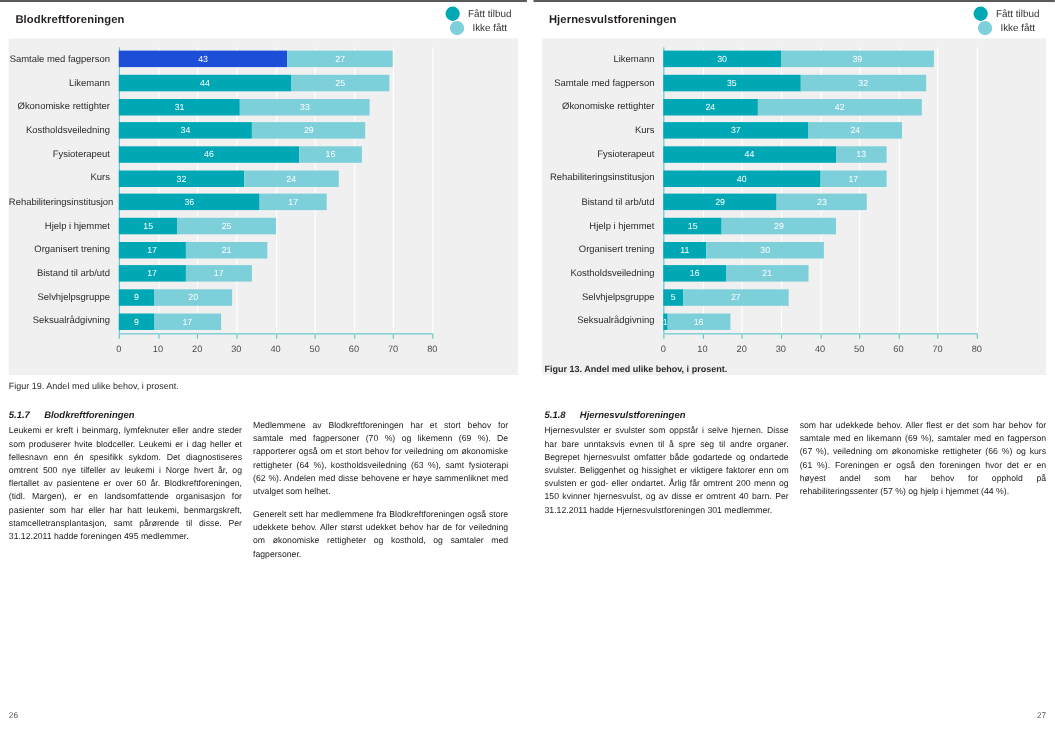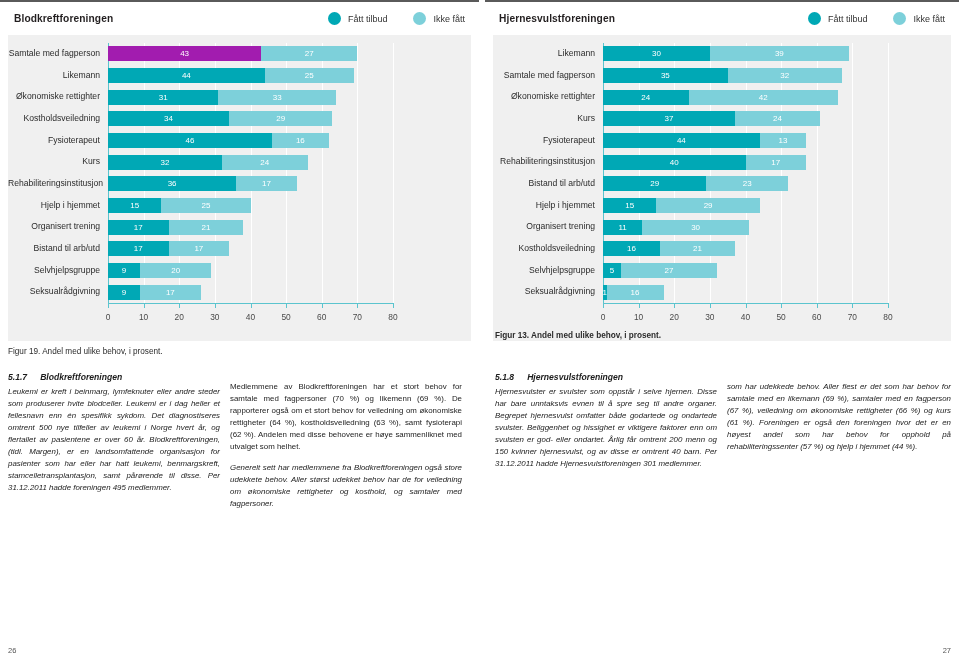--- a/index.html
+++ b/index.html
@@ -41,21 +41,21 @@
     padding: 0 14px 0 14px;
     background: #ffffff;
   }
   .panel-title {
     font-size: 10.2px; font-weight: bold;
     letter-spacing: .1px;
     white-space: nowrap;
   }
   .legend {
     margin-left: auto;
-    display: flex; align-items: center; gap: 0;
+    display: flex; align-items: center; gap: 0; flex-direction: column;
   }
   .legend-item { display: flex; align-items: center; gap: 7px; margin-left: 26px; }
   .legend-dot { width: 13px; height: 13px; border-radius: 50%; display: block; }
   .legend-label { font-size: 9px; color: #333; white-space: nowrap; }
 
   .chart-box {
     position: relative;
     height: 306px;
     background: #f0f0f0;
     margin: 0 8px 0 8px;
@@ -112,21 +112,21 @@
     text-align: justify;
   }
   .sec-head {
     font-size: 8.6px;
     font-weight: bold; font-style: italic;
     margin: 0 0 2px 0;
     display: flex; gap: 13px;
   }
   .sec-num { font-style: italic; }
   .col p { margin: 0 0 9px 0; }
-  .col p:last-child { margin-bottom: 0; font-style: italic; }
+  .col p:last-child { margin-bottom: 0; }
 
   
   .folio {
     position: absolute; bottom: 11px;
     font-size: 7.5px; color: #555;
   }
   .folio.l { left: 8px; }
   .folio.r { right: 8px; }
 </style>
 </head>
@@ -174,21 +174,21 @@
         <div class="tick" style="left: 278.125px; top: 269px;"></div>
         <div class="tick-label" style="left: 278.125px; top: 277px;">50</div>
         <div class="tick" style="left: 313.75px; top: 269px;"></div>
         <div class="tick-label" style="left: 313.75px; top: 277px;">60</div>
         <div class="tick" style="left: 349.375px; top: 269px;"></div>
         <div class="tick-label" style="left: 349.375px; top: 277px;">70</div>
         <div class="tick" style="left: 385px; top: 269px;"></div>
         <div class="tick-label" style="left: 385px; top: 277px;">80</div>
         <div class="row-label" style="left: 0px; width: 92px; top: 13.8333px; padding-right: 0px;">Samtale med fagperson</div>
         <div class="bar-wrap" style="left: 100px; top: 11.3333px; height: 15px;">
-          <div class="seg a" style="width: 153.188px; background: #a21caf;">43</div>
+          <div class="seg a" style="width: 153.188px; background: #1d4ed8;">43</div>
           <div class="seg b" style="width: 96.1875px; background: rgb(125, 208, 218);">27</div>
         </div>
         <div class="row-label" style="left: 0px; width: 92px; top: 35.5px; padding-right: 0px;">Likemann</div>
         <div class="bar-wrap" style="left: 100px; top: 33px; height: 15px;">
           <div class="seg a" style="width: 156.75px; background: rgb(0, 168, 181);">44</div>
           <div class="seg b" style="width: 89.0625px; background: rgb(125, 208, 218);">25</div>
         </div>
         <div class="row-label" style="left: 0px; width: 92px; top: 57.1667px; padding-right: 0px;">Økonomiske rettighter</div>
         <div class="bar-wrap" style="left: 100px; top: 54.6667px; height: 15px;">
           <div class="seg a" style="width: 110.438px; background: rgb(0, 168, 181);">31</div>

